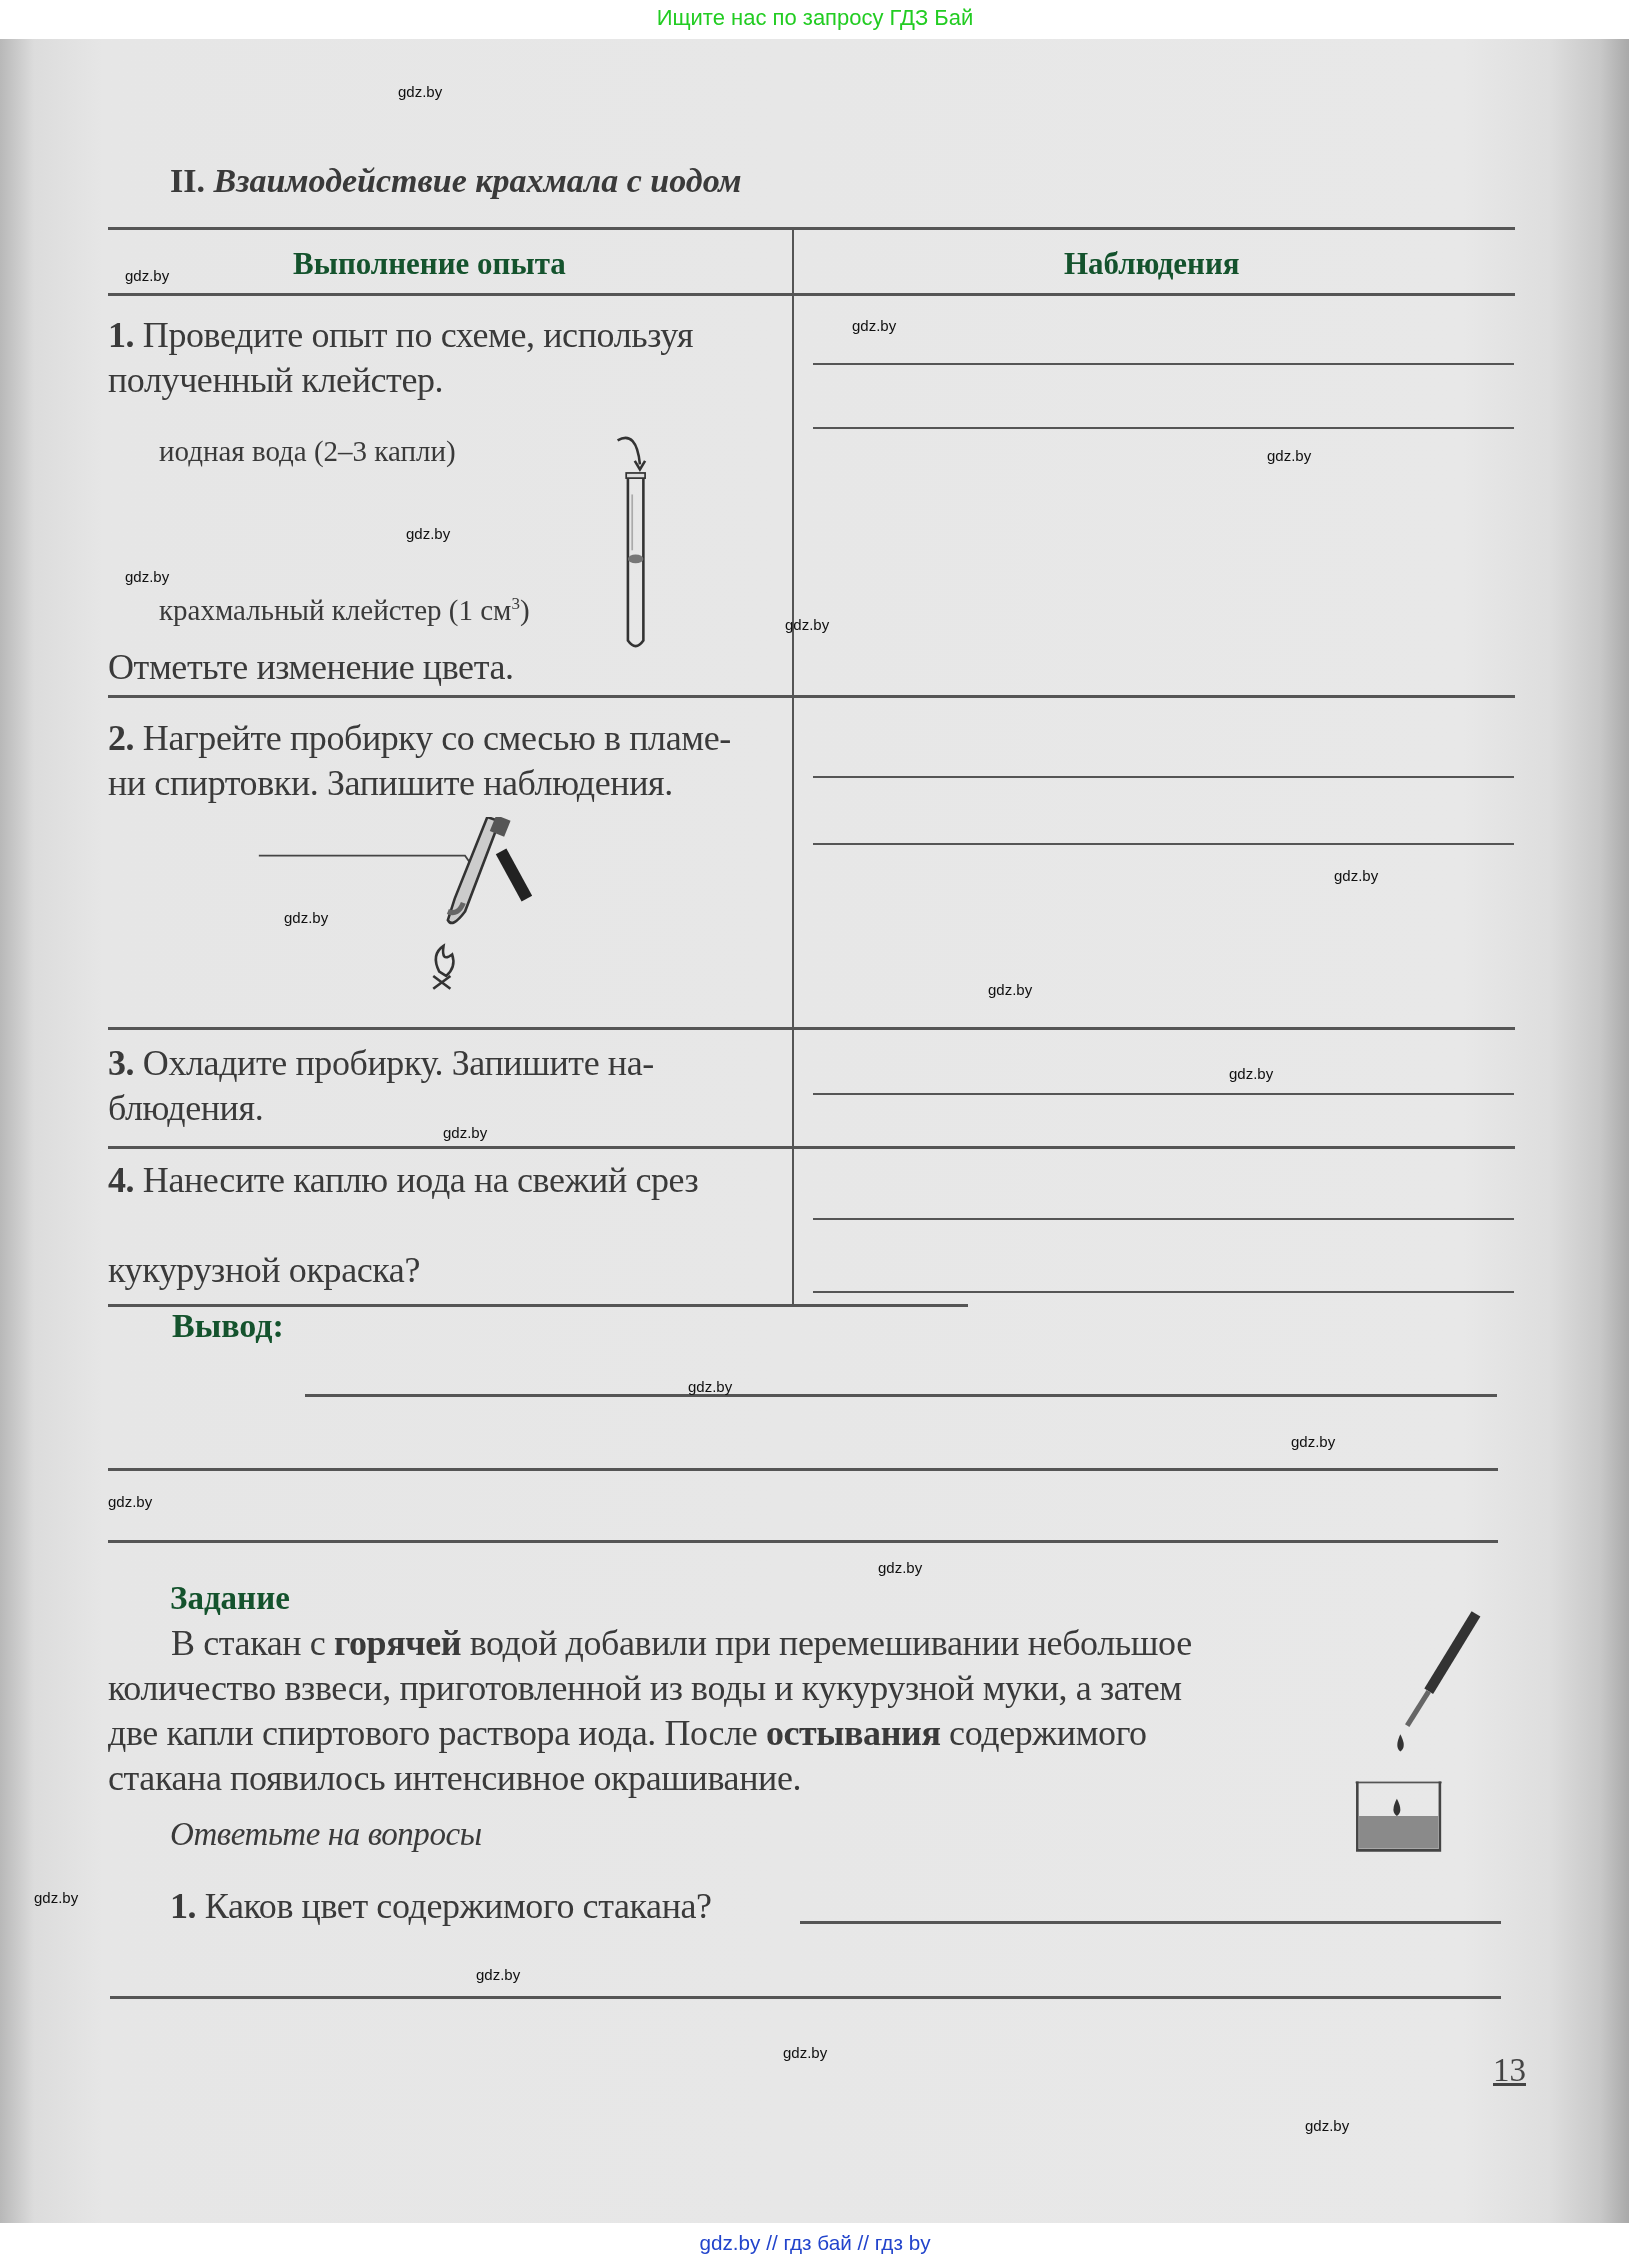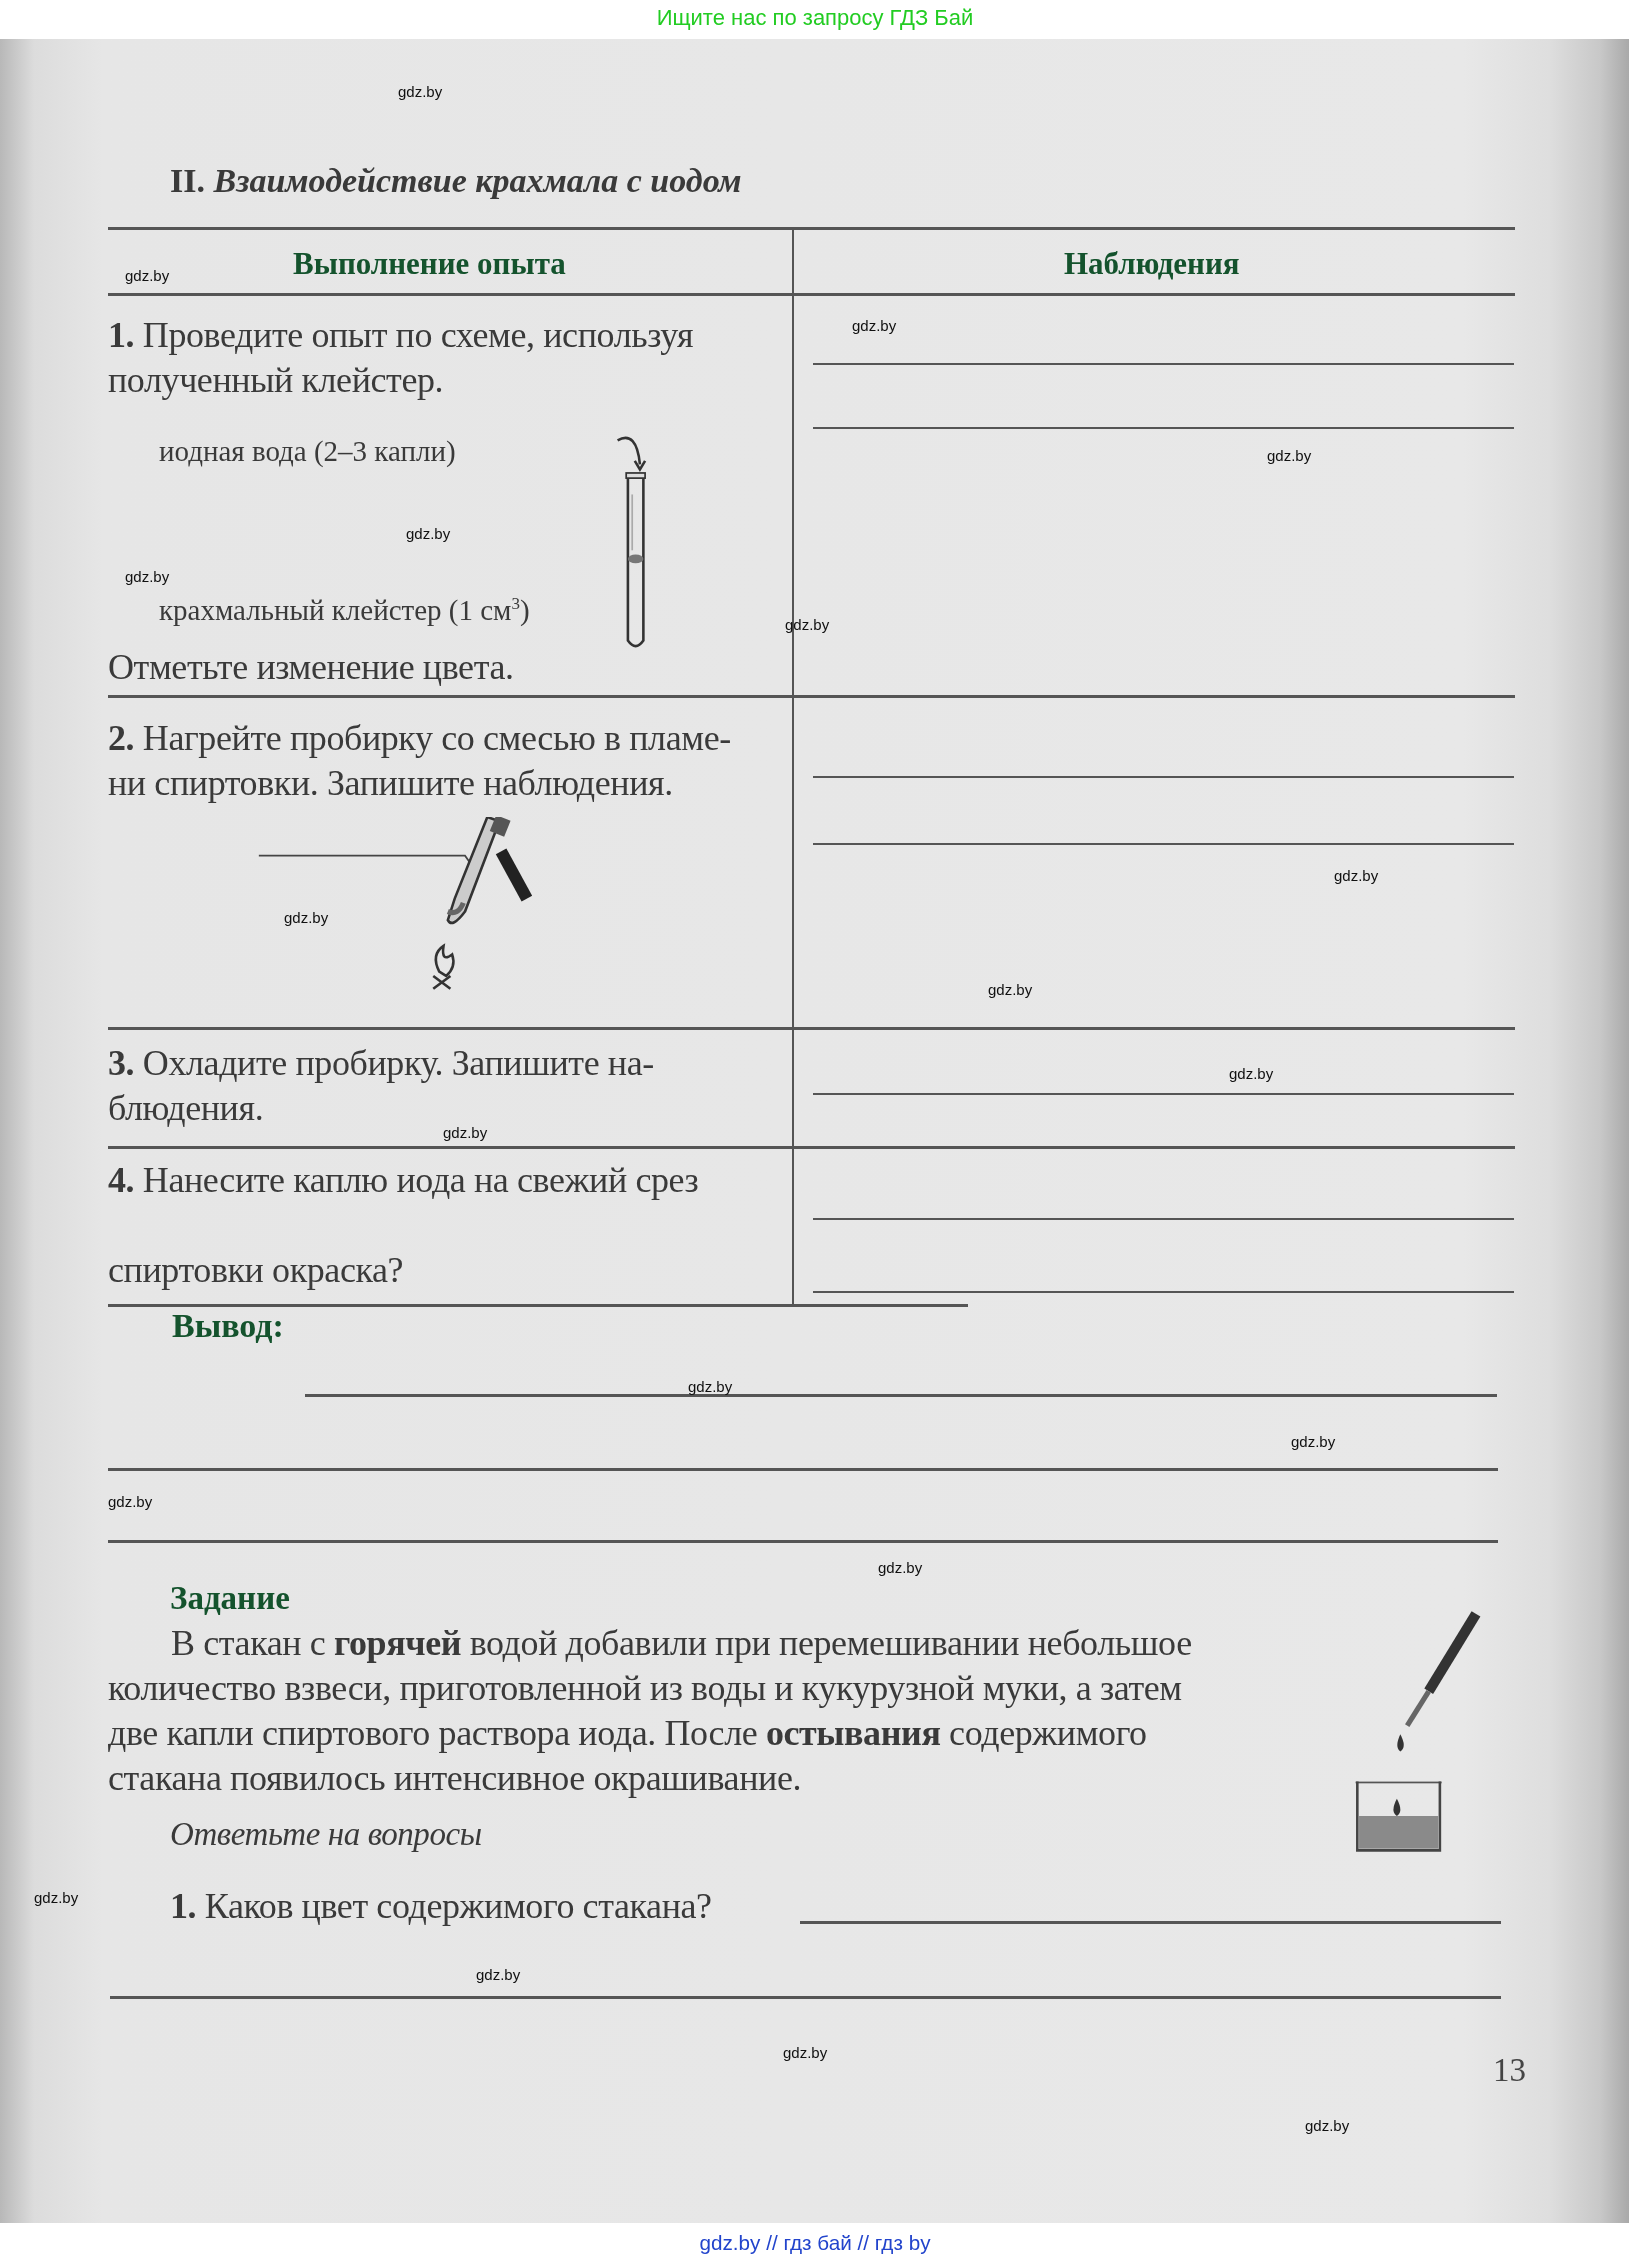--- a/index.html
+++ b/index.html
@@ -84,21 +84,21 @@
 <div class="abs txt" style="left:108px;top:1041px;">
   <b>3.</b>
   <span>Охладите пробирку. Запишите на-</span><br>
   <span>блюдения.</span>
 </div>
 
 <div class="abs txt" style="left:108px;top:1158px;">
   <b>4.</b>
   <span>Нанесите каплю иода на свежий срез</span><br>
   <br>
-  <span>спиртовки окраска?</span>
+  <span>кукурузной окраска?</span>
 </div>
 
 <div class="thin" style="left:813px;top:363px;width:701px;"></div>
 <div class="thin" style="left:813px;top:427px;width:701px;"></div>
 <div class="thin" style="left:813px;top:776px;width:701px;"></div>
 <div class="thin" style="left:813px;top:843px;width:701px;"></div>
 <div class="thin" style="left:813px;top:1093px;width:701px;"></div>
 <div class="thin" style="left:813px;top:1218px;width:701px;"></div>
 <div class="thin" style="left:813px;top:1291px;width:701px;"></div>
 
@@ -126,21 +126,21 @@
   <rect x="14" y="245" width="92" height="38" fill="#8a8a8a"></rect>
 </svg>
 
 <div class="abs txt" style="left:170px;top:1884px;">
   <b>1.</b>
   <span>Каков цвет содержимого стакана?</span>
 </div>
 <div class="hline" style="left:800px;top:1921px;width:701px;"></div>
 <div class="hline" style="left:110px;top:1996px;width:1391px;"></div>
 
-<div class="abs" style="left:1493px;top:2052px;font-size:33px;color:#444;">13</div>
+<div class="abs" style="left:1493px;top:2052px;font-size:33px;color:#444;text-decoration:underline;">13</div>
 
 <div class="wm" style="left:398px;top:83px;">gdz.by</div>
 <div class="wm" style="left:125px;top:267px;">gdz.by</div>
 <div class="wm" style="left:852px;top:317px;">gdz.by</div>
 <div class="wm" style="left:1267px;top:447px;">gdz.by</div>
 <div class="wm" style="left:406px;top:525px;">gdz.by</div>
 <div class="wm" style="left:125px;top:568px;">gdz.by</div>
 <div class="wm" style="left:785px;top:616px;">gdz.by</div>
 <div class="wm" style="left:284px;top:909px;">gdz.by</div>
 <div class="wm" style="left:1334px;top:867px;">gdz.by</div>

